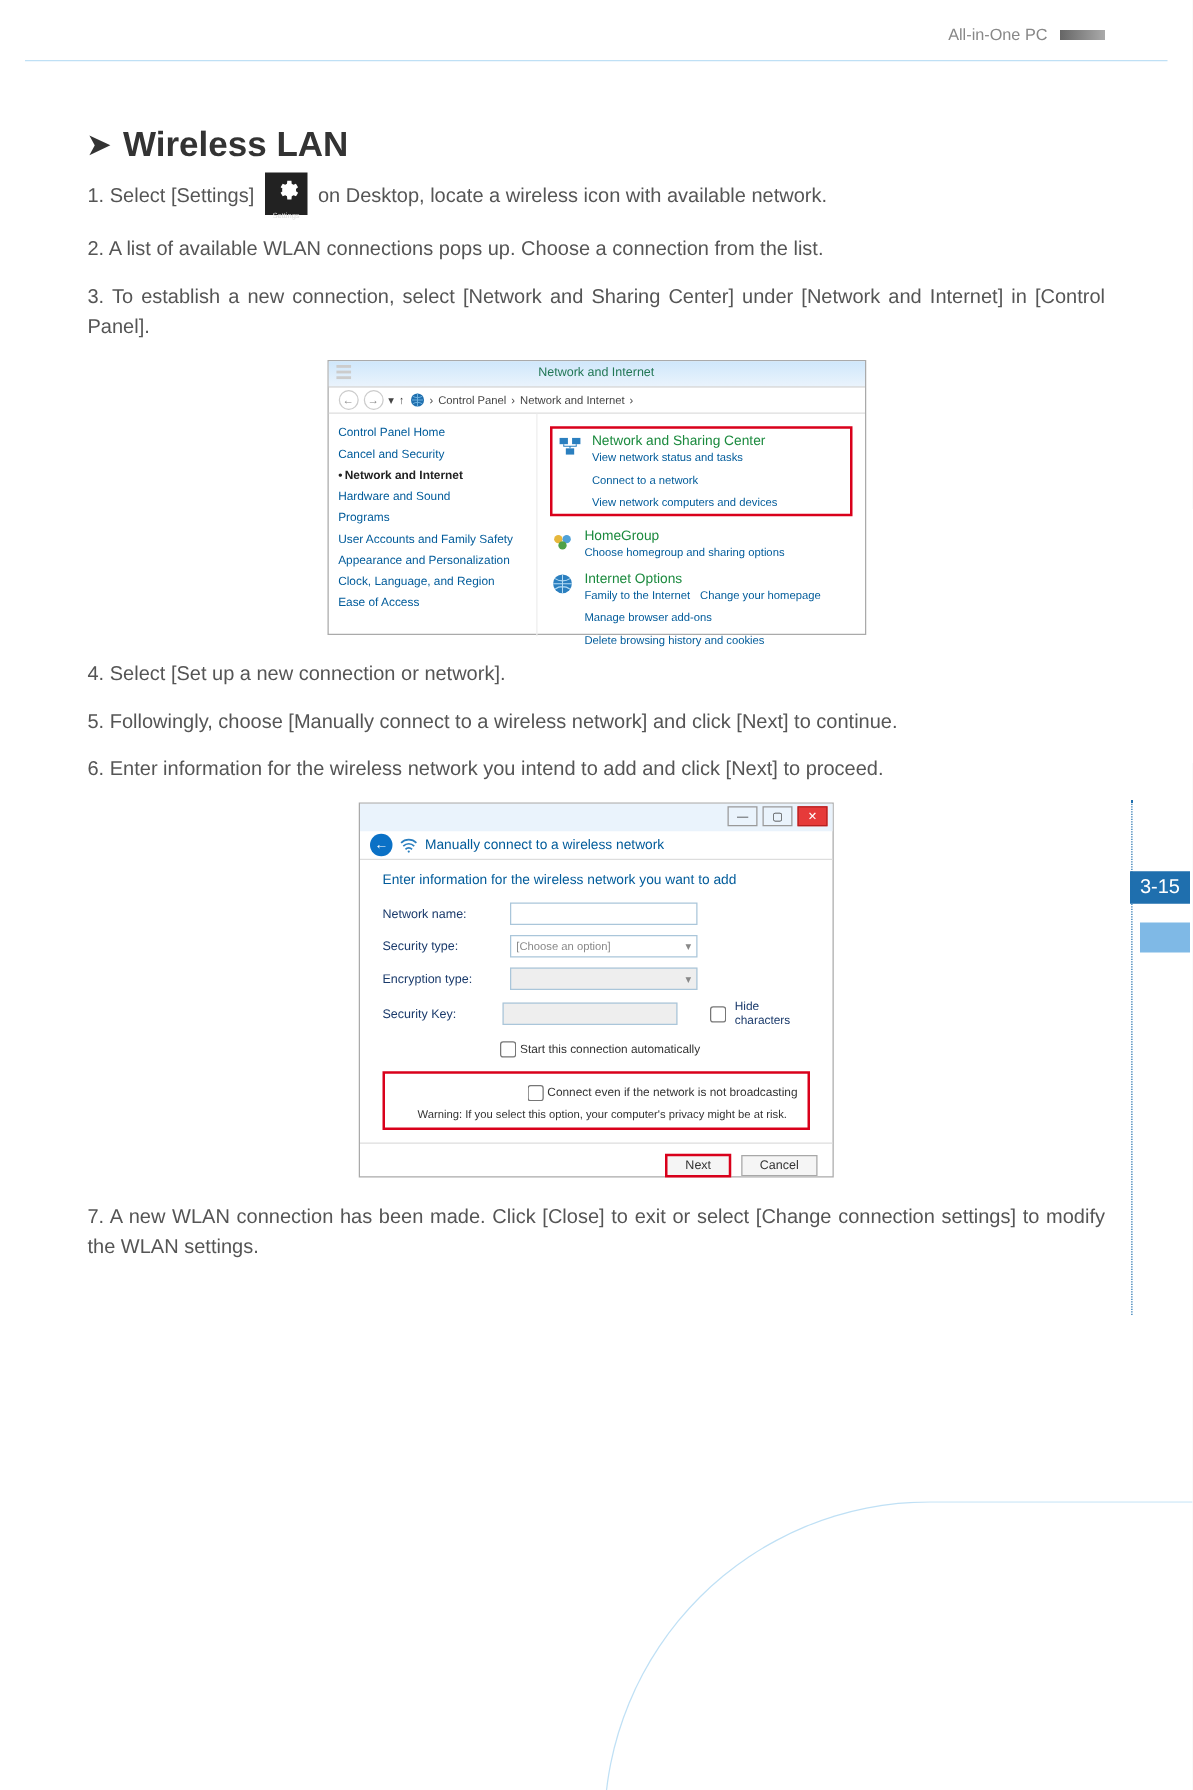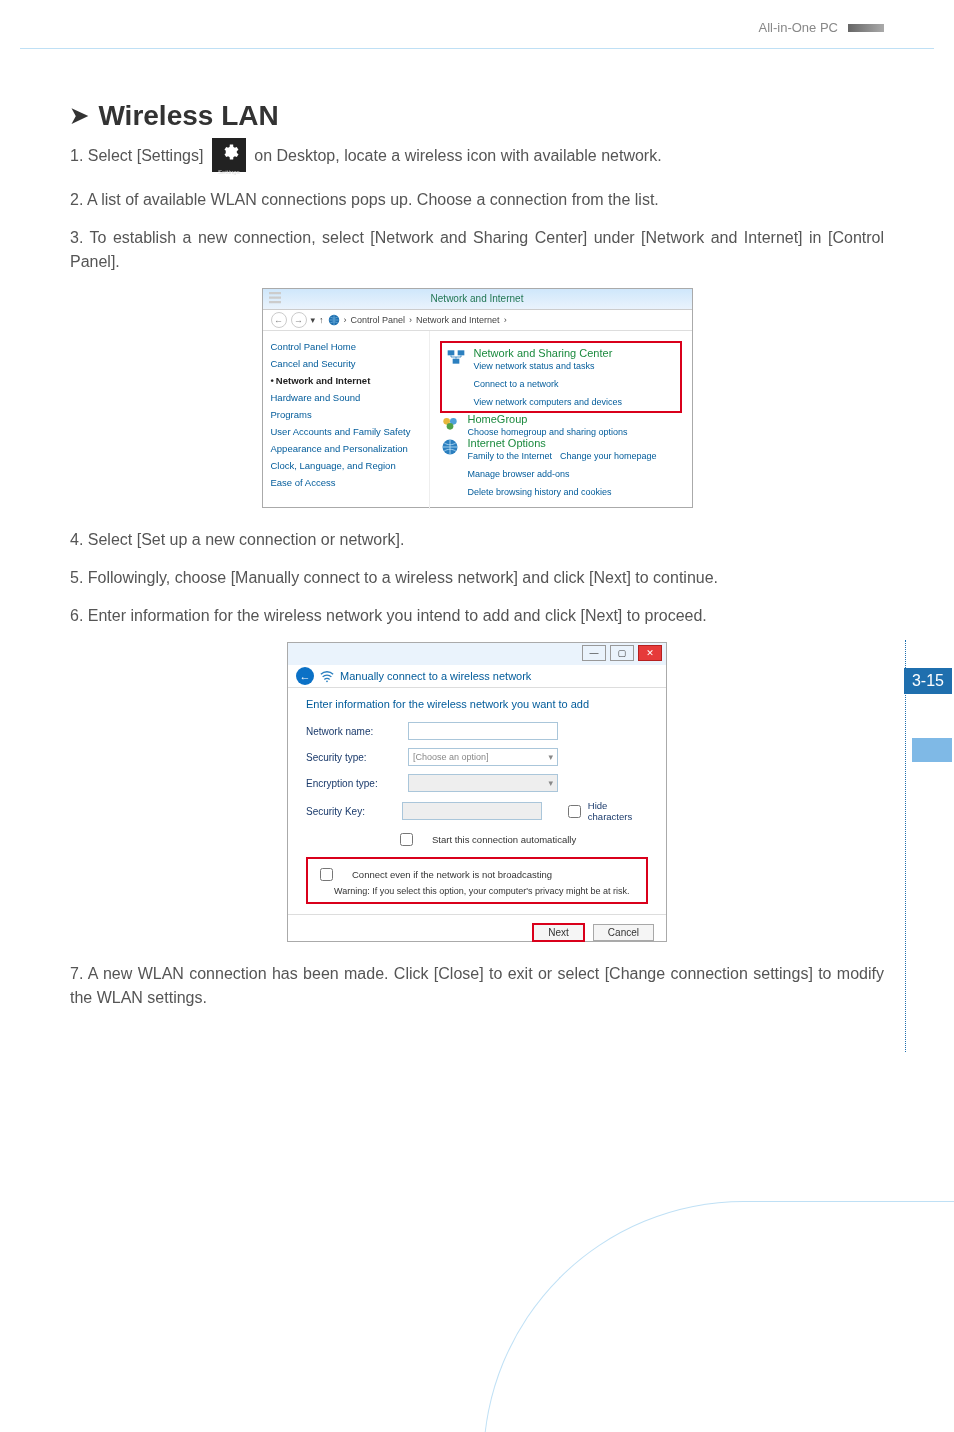--- a/index.html
+++ b/index.html
@@ -161,20 +161,21 @@
   .shot1-sidebar .bullet {
     color: #222;
     margin-right: 2px;
     font-weight: bold;
   }
   .shot1-main {
     flex: 1;
     padding: 10px 10px;
     display: flex;
     flex-direction: column;
+    gap: 10px;
     position: relative;
   }
   .shot1-block {
     display: flex;
     gap: 8px;
   }
   .shot1-block .icon {
     width: 20px;
     height: 20px;
     flex: none;
@@ -272,21 +273,21 @@
     display: flex;
     align-items: center;
     justify-content: space-between;
   }
   .form-row .field.disabled {
     background: #eee;
   }
   .chk-row {
     display: flex;
     align-items: center;
-    gap: 16px;
+    gap: 0;
     font-size: 9.5px;
     margin-left: 90px;
   }
   .hide-chars {
     display: inline-flex;
     align-items: center;
     gap: 4px;
     font-size: 9.5px;
     margin-left: 10px;
   }
@@ -317,21 +318,21 @@
     font-size: 10px;
     background: #f5f5f5;
     color: #333;
   }
   .btn.primary {
     border: 2px solid #d9001b;
   }
   .page-tab {
     position: absolute;
     right: 2px;
-    top: 668px;
+    top: 697px;
     background: #1f6fae;
     color: #fff;
     font-size: 16px;
     padding: 4px 8px;
   }
   .page-tab.light {
     top: 738px;
     background: #7fb9e6;
     height: 24px;
     width: 40px;
@@ -530,21 +531,21 @@
             <span>Hide characters</span>
           </span>
         </div>
 
         <div class="chk-row">
           <input type="checkbox" style="">
           <span>Start this connection automatically</span>
         </div>
 
         <div class="warning-box">
-          <div class="chk-row" style="margin-left:0;">
+          <div class="chk-row" style="margin-left:0;justify-content:flex-end;">
             <input type="checkbox" style="">
             <span>Connect even if the network is not broadcasting</span>
           </div>
           <div class="warn-text">Warning: If you select this option, your computer's privacy might be at risk.</div>
         </div>
       </div>
       <div class="shot2-footer">
         <span class="btn primary">Next</span>
         <span class="btn">Cancel</span>
       </div>

